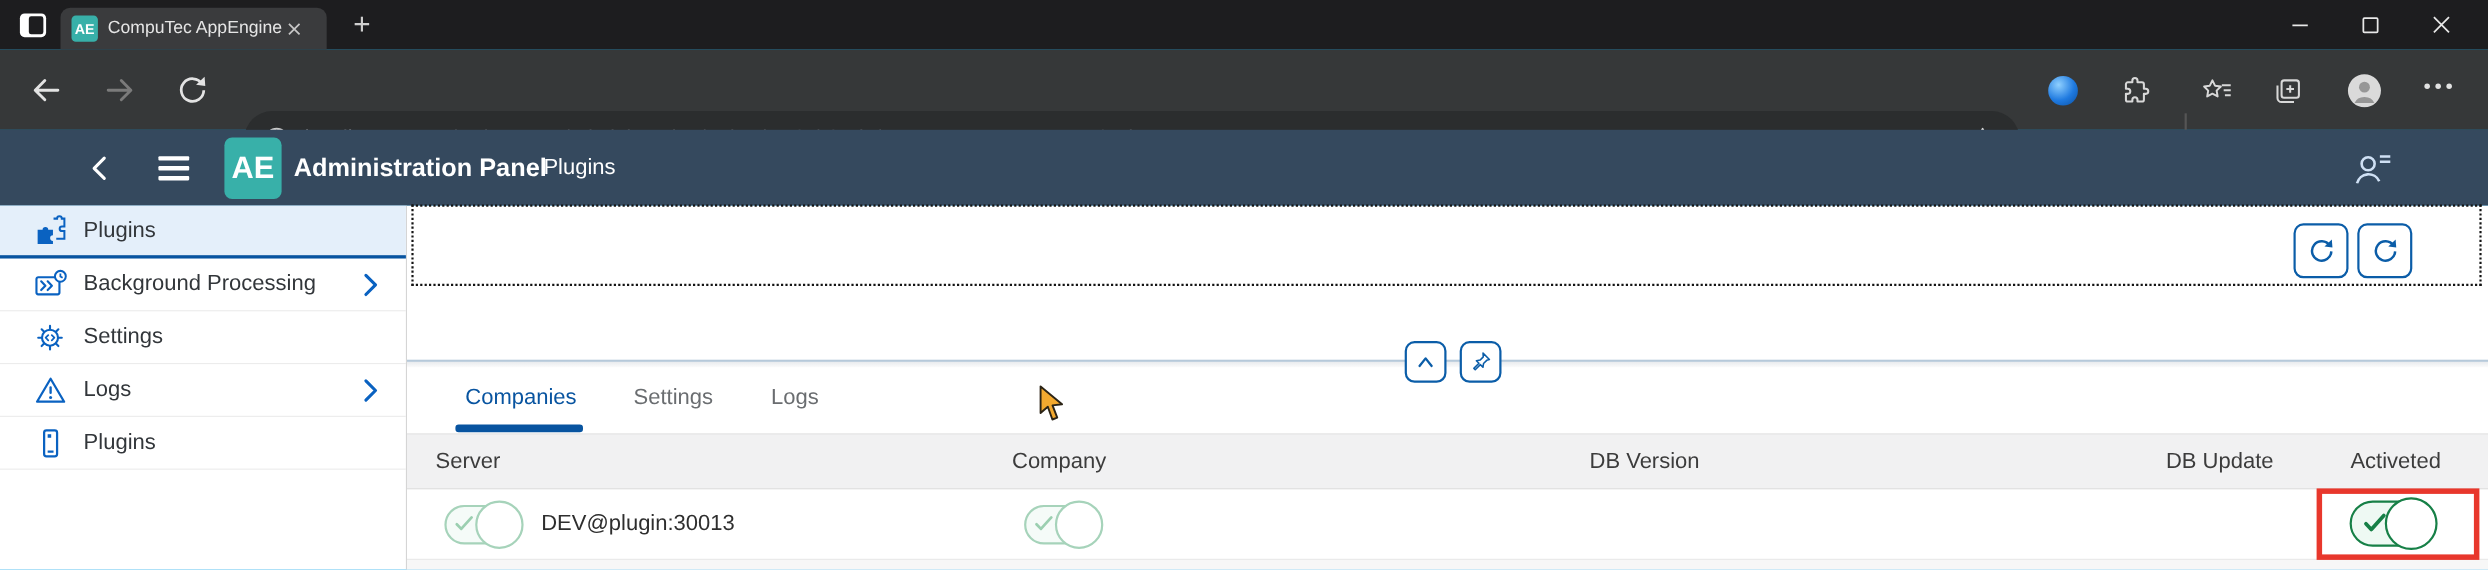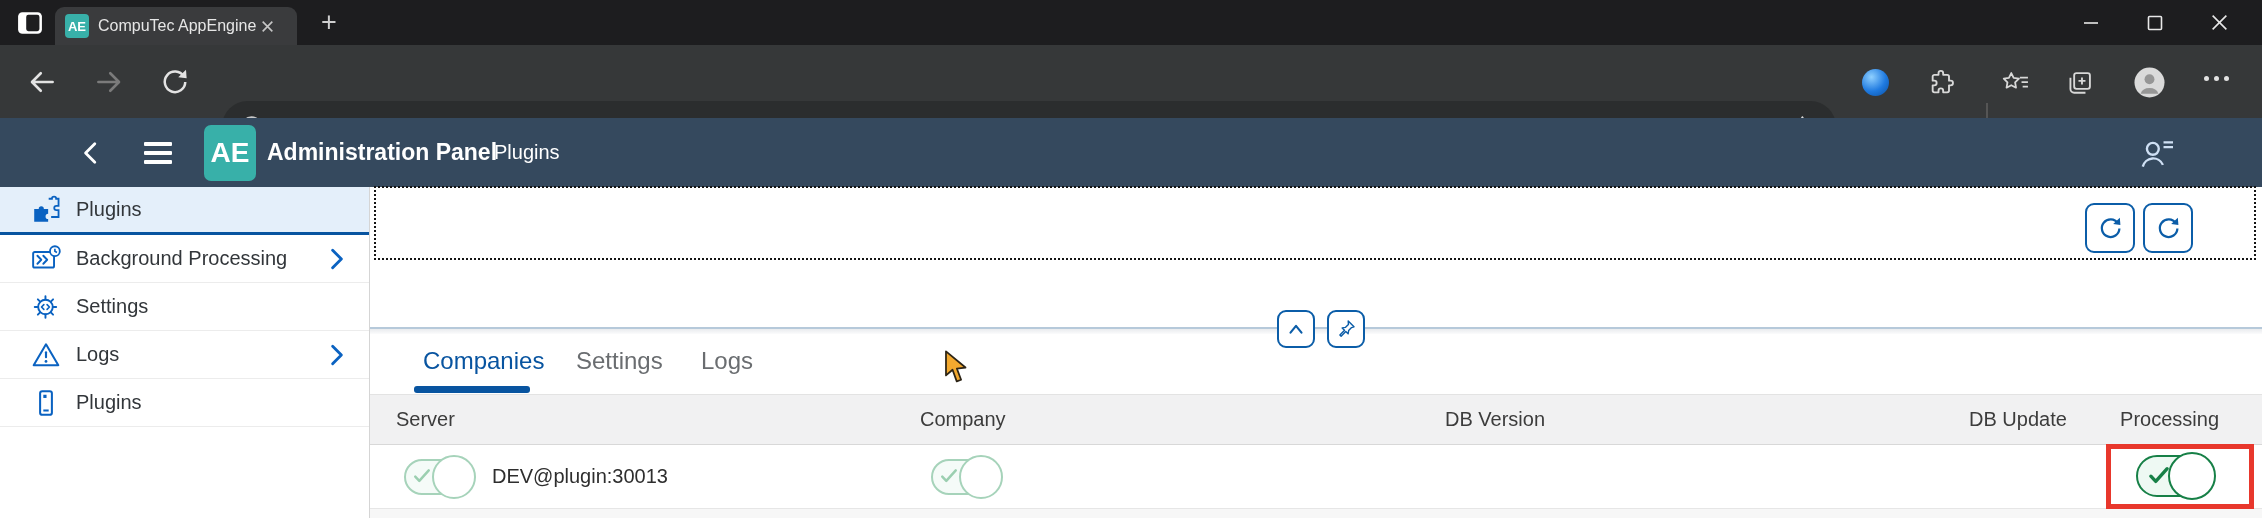--- a/index.html
+++ b/index.html
@@ -44,21 +44,21 @@
   .sb-lbl{position:absolute;left:76px;font-size:20px;color:#32363a;white-space:nowrap;}
   .sb-chev{position:absolute;right:22px;display:flex;}
   
   .content{position:absolute;left:370px;top:187px;width:1892px;height:331px;background:#fff;}
   .focus-outline{position:absolute;left:4px;top:-1px;width:1878px;height:70px;border:2px dotted #141414;}
   .rbtn{position:absolute;top:16px;width:50px;height:50px;border:2px solid #0b5da8;border-radius:9px;background:#fff;box-sizing:border-box;display:flex;align-items:center;justify-content:center;}
   .hdr-line{position:absolute;left:0;top:140px;width:1892px;height:2px;background:#b6c9da;}
   .hdr-shadow{position:absolute;left:0;top:142px;width:1892px;height:6px;background:linear-gradient(#e9ebee,#ffffff);}
   .sqbtn{position:absolute;top:123px;width:38px;height:38px;border:2px solid #0b5da8;border-radius:9px;background:#fff;box-sizing:border-box;display:flex;align-items:center;justify-content:center;z-index:5;}
   .tabsrow{position:absolute;left:0;top:147px;width:1892px;height:60px;background:#fff;}
-  .tab{position:absolute;top:0;height:54px;line-height:54px;font-size:24px;color:#6a6d70;cursor:pointer;}
+  .tab{position:absolute;top:0;height:54px;line-height:54px;font-size:20px;color:#6a6d70;cursor:pointer;}
   .tab.active{color:var(--accent);}
   .tab-underline{position:absolute;left:44px;top:52px;width:116px;height:7px;border-radius:3px;background:var(--accent);}
   .thead{position:absolute;left:0;top:207px;width:1892px;height:51px;background:#f1f1f2;border-top:1px solid #e3e3e3;border-bottom:1px solid #d8d8d8;box-sizing:border-box;padding-left:36px;}
   .th{position:absolute;top:0;height:49px;line-height:49px;font-size:20px;color:#3c3c3c;white-space:nowrap;}
   .trow{position:absolute;left:0;top:258px;width:1892px;height:64px;background:#fff;border-bottom:1px solid #e6e6e6;box-sizing:border-box;}
   .cell-text{position:absolute;top:0;height:63px;line-height:63px;font-size:20px;color:#2e2e2e;white-space:nowrap;}
   .bottomstrip{position:absolute;left:0;top:322px;width:1892px;height:9px;background:#f7f7f7;}
   
   .switch{position:absolute;}
   .sw-track{position:absolute;left:0;top:0;width:64px;height:36px;border-radius:19px;background:#f5fbf8;border:2px solid var(--toggle-green-soft);box-sizing:border-box;}
@@ -304,21 +304,21 @@
       <span class="tab" style="left:206px">Settings</span>
       <span class="tab" style="left:331px">Logs</span>
       <span class="tab-underline"></span>
     </div>
 
     <div class="thead">
       <span class="th" style="left:26px">Server</span>
       <span class="th" style="left:550px">Company</span>
       <span class="th" style="left:1075px">DB Version</span>
       <span class="th" style="left:1599px">DB Update</span>
-      <span class="th" style="right:43px">Processing</span>
+      <span class="th" style="right:43px">Activeted</span>
     </div>
 
     <div class="trow">
       <div class="switch" style="left:34px;top:14px">
         <span class="sw-track"></span>
         <span class="sw-knob"></span>
         <span class="sw-check">
           <svg width="18" height="16" viewBox="0 0 16 14">
               <path d="M2 7.5l3.6 3.8L14 2" fill="none" stroke="#9bcfb0" stroke-width="2.2" stroke-linecap="round" stroke-linejoin="round"></path>
             </svg>

